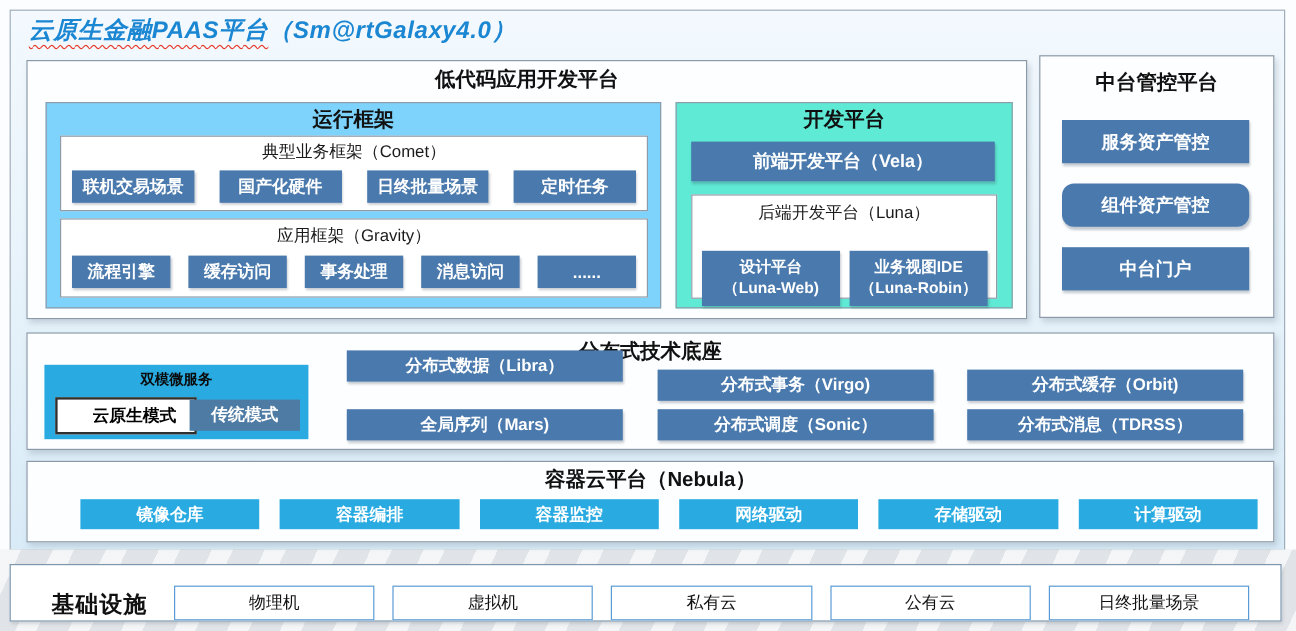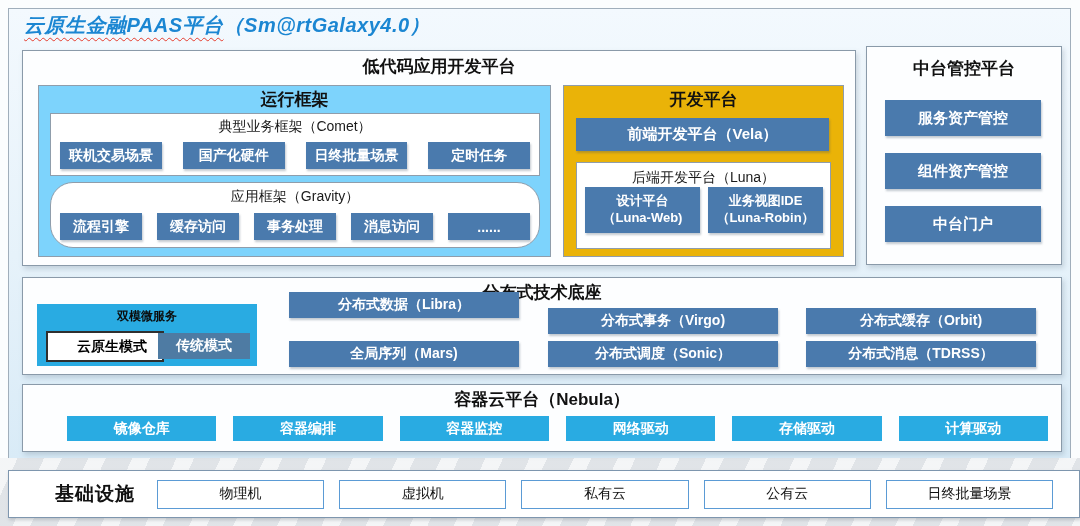--- a/index.html
+++ b/index.html
@@ -64,29 +64,28 @@
   }
   .traditional {
     position:absolute; left:121px; top:29px; width:92px; height:26px;
     background:#4e7ba3;
   }
 
   
   .mid-btn { position:absolute; left:18px; width:156px; height:36px; font-size:15px; }
 
   
-  .luna-btn { position:absolute; top:24px; width:115px; height:46px; flex-direction:column; line-height:1.3; font-size:13px; }
+  .luna-btn { position:absolute; top:46px; width:115px; height:46px; flex-direction:column; line-height:1.3; font-size:13px; }
 
   
   .infra {
     position:absolute; left:8px; top:470px; width:1058px; height:46px;
     background:#ffffff; border:1px solid #7e96ae;
-    display:flex; align-items:center;
+    display:flex; align-items:flex-end;
     box-shadow:1px 2px 3px rgba(120,130,140,0.35);
-    padding-left:12px;
   }
   .infra-label { margin-left:34px; font-size:19px; font-weight:bold; letter-spacing:1px; white-space:nowrap; }
   .infra-items { flex:1; display:flex; gap:15px; margin:0 26px 0 22px; }
   .infra-item {
     flex:1 1 0; height:27px; background:#fff; border:1.5px solid #5b9bd5;
     display:flex; align-items:center; justify-content:center; font-size:14px; white-space:nowrap;
   }
 </style>
 </head>
 <body>
@@ -107,33 +106,33 @@
     <div class="subbox" style="left:11px; top:27px; width:488px; height:61px;">
       <div class="lbl" style="top:4px;">典型业务框架（Comet）</div>
       <div class="row" style="left:9px; right:9px; top:28px; height:27px; gap:21px;">
         <div class="btn steel grow">联机交易场景</div>
         <div class="btn steel grow">国产化硬件</div>
         <div class="btn steel grow">日终批量场景</div>
         <div class="btn steel grow">定时任务</div>
       </div>
     </div>
 
-    <div class="subbox" style="left:11px; top:96px; width:488px; height:64px;border-radius:23px;">
+    <div class="subbox" style="left:11px; top:96px; width:488px; height:64px;">
       <div class="lbl" style="top:5px;">应用框架（Gravity）</div>
       <div class="row" style="left:9px; right:9px; top:30px; height:27px; gap:15px;">
         <div class="btn steel grow">流程引擎</div>
         <div class="btn steel grow">缓存访问</div>
         <div class="btn steel grow">事务处理</div>
         <div class="btn steel grow">消息访问</div>
         <div class="btn steel grow">......</div>
       </div>
     </div>
   </div>
 
-  <div class="subbox" style="left:540px; top:34px; width:279px; height:170px; background:#eab308;">
+  <div class="subbox" style="left:540px; top:34px; width:279px; height:170px; background:#5eead4;">
     <div class="h1" style="top:2px;">开发平台</div>
 
     <div class="btn steel" style="position:absolute; left:12px; top:32px; width:253px; height:33px; font-size:15px;">前端开发平台（Vela）</div>
 
     <div class="subbox" style="left:12px; top:76px; width:253px; height:85px;">
       <div class="lbl" style="top:6px;">后端开发平台（Luna）</div>
       <div class="btn steel luna-btn" style="left:8px;">
         <span>设计平台</span>
         <span>（Luna-Web)</span>
       </div>
@@ -141,21 +140,21 @@
         <span>业务视图IDE</span>
         <span>（Luna-Robin）</span>
       </div>
     </div>
   </div>
 </div>
 
 <div class="bigbox" style="left:866px; top:46px; width:194px; height:217px;">
   <div class="h1" style="top:10px;">中台管控平台</div>
   <div class="btn steel mid-btn" style="top:53px;">服务资产管控</div>
-  <div class="btn steel mid-btn" style="top:106px;">组件资产管控</div>
+  <div class="btn steel mid-btn" style="top:106px;border-radius:10px;">组件资产管控</div>
   <div class="btn steel mid-btn" style="top:159px;">中台门户</div>
 </div>
 
 <div class="bigbox" style="left:22px; top:277px; width:1038px; height:96px;">
   <div class="h1" style="top:3px;">分布式技术底座</div>
 
   <div class="dualmode">
     <div class="dual-label">双模微服务</div>
     <div class="cloudnative">云原生模式</div>
     <div class="btn traditional">传统模式</div>

